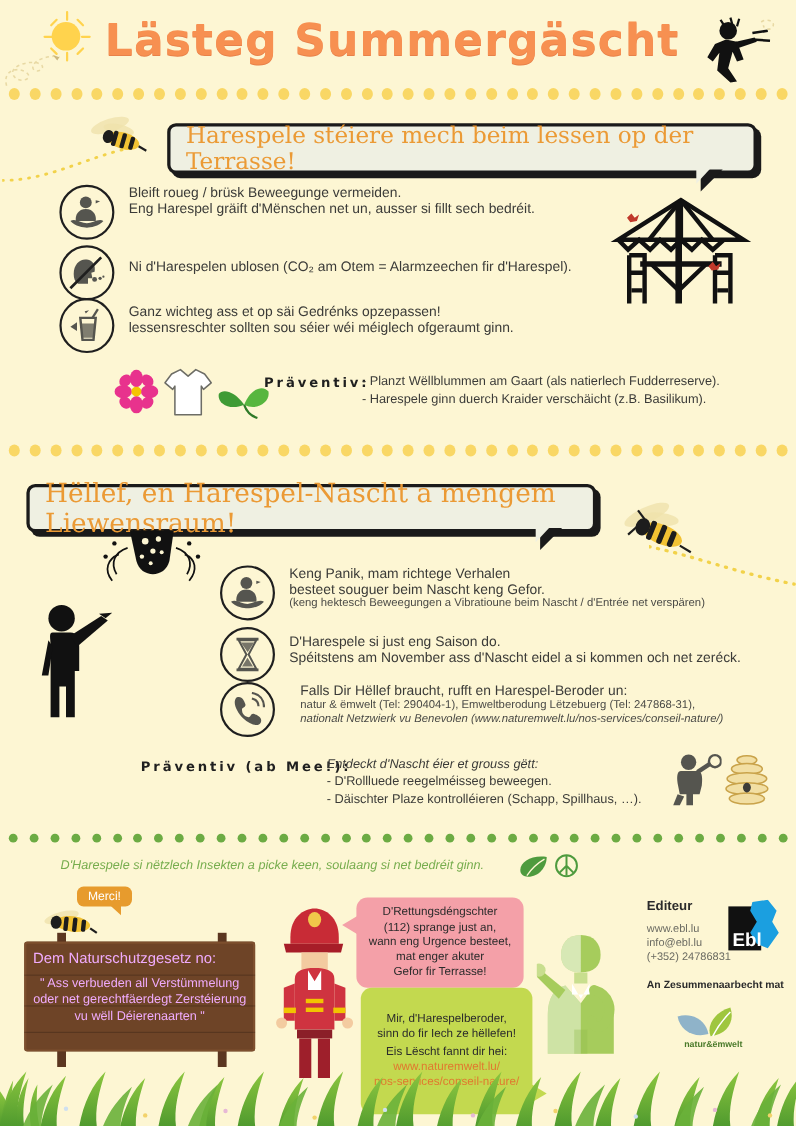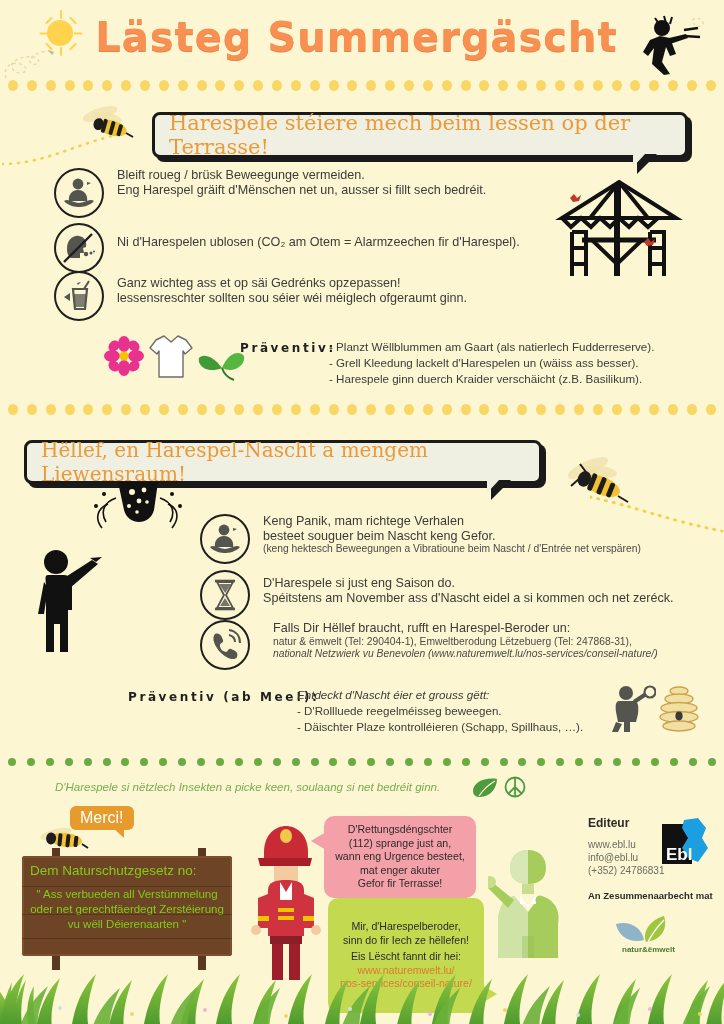--- a/index.html
+++ b/index.html
@@ -53,25 +53,25 @@
 
   
   .prev-label{font-family:"DejaVu Sans",sans-serif;font-weight:bold;font-size:12px;letter-spacing:2.6px;color:#1f1f1f;}
   .prev-items{font-size:11.6px;line-height:16px;color:#3b3b38;}
   .prev-lead{font-style:italic;font-size:11.6px;line-height:16px;}
 
   
   .greenline{font-style:italic;font-size:11.5px;color:#77ad4e;}
   .merci{
     position:absolute;background:#e79b2d;color:#fff;border-radius:6px;
-    font-size:16px;padding:3px 10px;font-family:"Liberation Sans",sans-serif;
+    font-size:11px;padding:3px 10px;font-family:"Liberation Sans",sans-serif;
   }
   .merci:after{content:"";position:absolute;right:10px;bottom:-8px;width:0;height:0;
     border-left:10px solid transparent;border-top:9px solid #e79b2d;}
-  .sign{position:absolute;background:#6e4427;border-radius:3px;color:#84cc16;
+  .sign{position:absolute;background:#6e4427;border-radius:3px;color:#f0abfc;
         box-shadow:inset 0 0 0 2px #7d4f2e;}
   .sign .bar{position:absolute;left:0;right:0;height:1px;background:rgba(0,0,0,.22);}
   .sign-title{font-size:13.5px;padding:7px 0 5px 8px;}
   .sign-quote{font-size:11.5px;line-height:15px;text-align:center;padding:4px 8px 8px;}
   .post{position:absolute;width:8px;background:#5b3620;}
 
   .bub-pink{position:absolute;background:#f4a0a8;border-radius:10px;color:#2b2b2b;
             text-align:center;font-size:10.6px;line-height:13.5px;padding:7px 9px;box-sizing:border-box;}
   .bub-pink:after{content:"";position:absolute;left:-13px;top:16px;width:0;height:0;
     border-top:9px solid transparent;border-bottom:9px solid transparent;border-right:15px solid #f4a0a8;}
@@ -281,21 +281,20 @@
   </svg>
   <svg class="abs" style="left:198px;top:348px;" width="48" height="34" viewBox="0 0 48 34">
     <path d="M24 20 C14 6 4 6 1 10 C-1 18 10 26 24 20 Z" fill="#3f9b35"></path>
     <path d="M24 20 C30 4 42 2 46 8 C48 17 36 26 24 20 Z" fill="#57b63f"></path>
     <path d="M24 20 C26 26 30 30 36 32" fill="none" stroke="#2f7a28" stroke-width="2"></path>
   </svg>
 
   <div class="abs prev-label" style="left:240px;top:341px;">Präventiv:</div>
   <div class="abs prev-items" style="left:329px;top:339px;width:370px;">
     <div>- Planzt Wëllblummen am Gaart (als natierlech Fudderreserve).</div>
-    <div>- Grell Kleedung lackelt d'Harespelen un (wäiss ass besser).</div>
     <div>- Harespele ginn duerch Kraider verschäicht (z.B. Basilikum).</div>
   </div>
 
   <div class="dotrow dot-yellow" style="top:404px;">
     <i></i>
       <i></i>
       <i></i>
       <i></i>
       <i></i>
       <i></i>
@@ -326,21 +325,21 @@
       <i></i>
       <i></i>
       <i></i>
       <i></i>
       <i></i>
       <i></i>
       <i></i>
       <i></i>
   </div>
 
-  <div class="bubble" style="left:24px;top:440px;width:518px;height:44px;font-size:20px;">
+  <div class="bubble" style="left:24px;top:440px;width:518px;height:44px;font-size:24px;">
     <span>Hëllef, en Harespel-Nascht a mengem Liewensraum!</span>
     <span class="tail"></span>
   </div>
 
   <svg class="abs" style="left:84px;top:480px;" width="104" height="62" viewBox="0 0 104 62">
     <path d="M34 2 L74 2 L70 30 C66 46 44 46 40 30 Z" fill="#111"></path>
     <g fill="#fdf6d3">
       <circle cx="48" cy="12" r="3"></circle>
         <circle cx="60" cy="10" r="2.4"></circle>
         <circle cx="55" cy="21" r="2.4"></circle>

